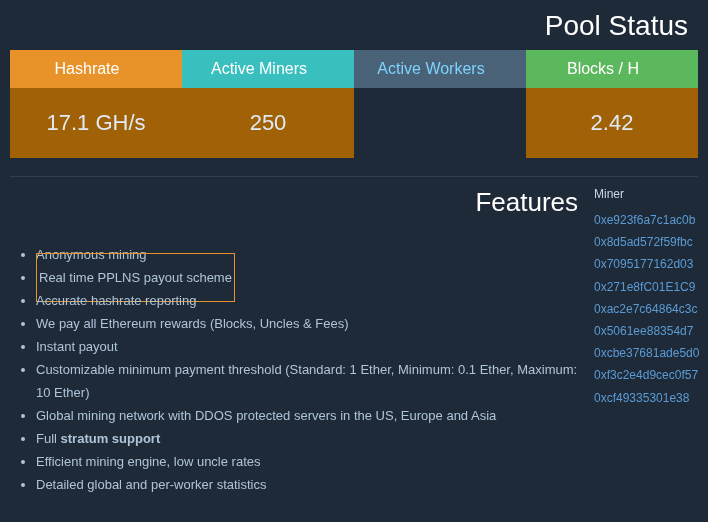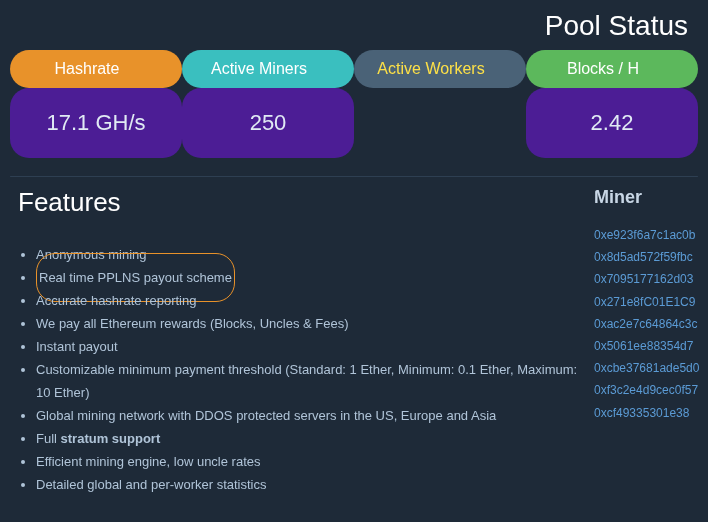--- a/index.html
+++ b/index.html
@@ -1,15 +1,15 @@
 <!DOCTYPE html>
 <html><head>
   <meta charset="utf-8">
   <style>
-    * { margin: 0; padding: 0; box-sizing: border-box; border-radius: 19px; }
+    * { margin: 0; padding: 0; box-sizing: border-box; }
     body {
       background-color: #1e2a38;
       color: #c8d6e5;
       font-family: 'Arial', sans-serif;
       width: 708px;
       min-height: 522px;
       overflow: hidden;
       position: relative;
     }
 
@@ -51,30 +51,30 @@
     }
 
     .stat-label.hashrate {
       background-color: #e8922a;
     }
     .stat-label.miners {
       background-color: #3abfbf;
     }
     .stat-label.workers {
       background-color: #4a6277;
-      color: #fde047;
+      color: #7dd3fc;
     }
     .stat-label.blocks {
       background-color: #5cb85c;
     }
 
     .stat-value {
       width: 100%;
       text-align: center;
-      background-color: #4c1d95;
+      background-color: #a16207;
       padding: 22px 6px 22px 6px;
       font-size: 22px;
       color: #e0eaf4;
       font-weight: 300;
     }
 
     
     .section-divider {
       margin: 18px 10px 0 10px;
       border: none;
@@ -97,21 +97,21 @@
     .features-right {
       width: 120px;
       padding: 0 6px 0 6px;
       overflow: hidden;
     }
 
     .features-title {
       font-size: 26px;
       color: #ffffff;
       font-weight: 300;
-      text-align: left;
+      text-align: right;
       margin-bottom: 8px;
     }
 
     .features-list {
       list-style: disc;
       padding-left: 18px;
       font-size: 13px;
       line-height: 1.7;
       color: #b0c4d8;
       margin-top: 26px;
@@ -123,24 +123,24 @@
 
     .feature-link {
       color: #b0c4d8;
       text-decoration: none;
       border: 1px solid #e8922a;
       padding: 16px 2px;
     }
 
     
     .miner-column-header {
-      font-size: 18px;
+      font-size: 12px;
       color: #c8d6e5;
-      margin-bottom: 16px;
-      font-weight: 700;
+      margin-bottom: 8px;
+      font-weight: 400;
     }
 
     .miner-address {
       font-size: 12px;
       color: #5b9bd5;
       white-space: nowrap;
       overflow: hidden;
       text-overflow: clip;
       line-height: 1.85;
       display: block;

